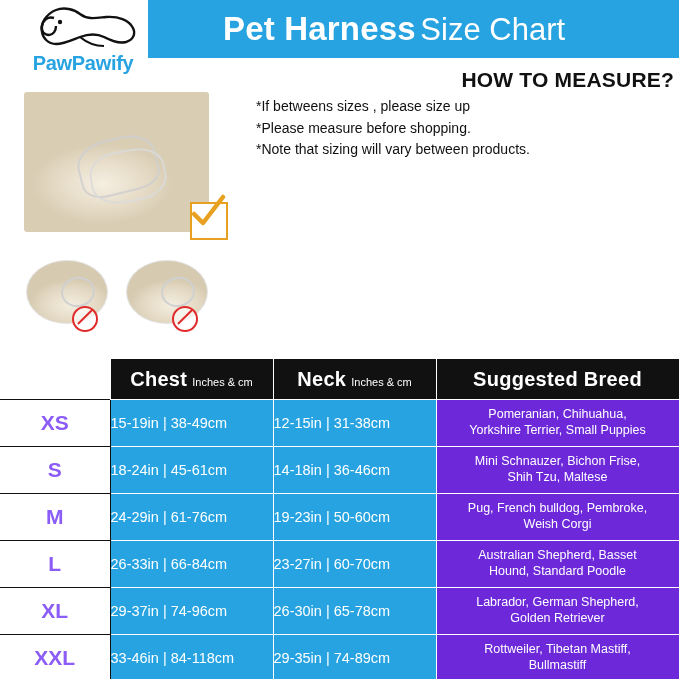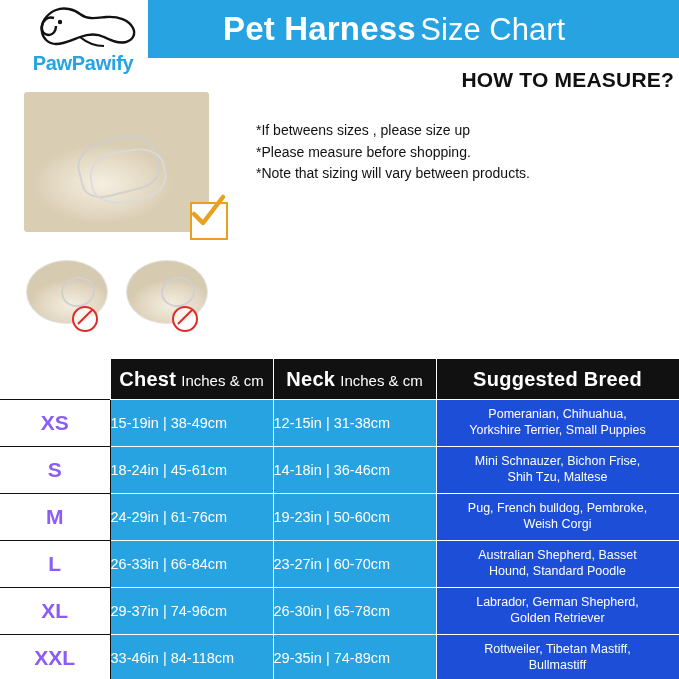--- a/index.html
+++ b/index.html
@@ -201,21 +201,21 @@
   }
   .m-text {
     font-size: 13.5px;
     margin-top: 5px;
     line-height: 1.25;
   }
   .h2.tips {
     margin-top: 26px;
   }
   .tips-list {
-    margin-top: 28px;
+    margin-top: 4px;
     padding-left: 28px;
     color: #111111;
   }
   .tip {
     font-size: 14px;
     line-height: 1.55;
   }
 
   
   .table {
@@ -246,21 +246,21 @@
     vertical-align: middle;
     white-space: nowrap;
   }
   .hdr-main {
     font-size: 20px;
     font-weight: bold;
     letter-spacing: .3px;
     margin-top: 20px;
   }
   .hdr-sub {
-    font-size: 15px;
+    font-size: 11px;
     font-weight: normal;
     margin-left: 5px;
   }
 
   .size-cell {
     background: #ffffff;
     color: #8b5cf6;
     font-size: 21px;
     font-weight: bold;
     text-align: center;
@@ -272,21 +272,21 @@
   .data-cell {
     background: #26a3e0;
     color: #ffffff;
     font-size: 14.5px;
     font-weight: normal;
     text-align: left;
     vertical-align: middle;
     height: 46px;
   }
   .breed-cell {
-    background: #1d4ed8;
+    background: #6d28d9;
     color: #ffffff;
     font-size: 12.5px;
     font-weight: normal;
     text-align: center;
     vertical-align: middle;
     line-height: 1.25;
     height: 46px;
     padding: 0 6px;
   }
 </style>

